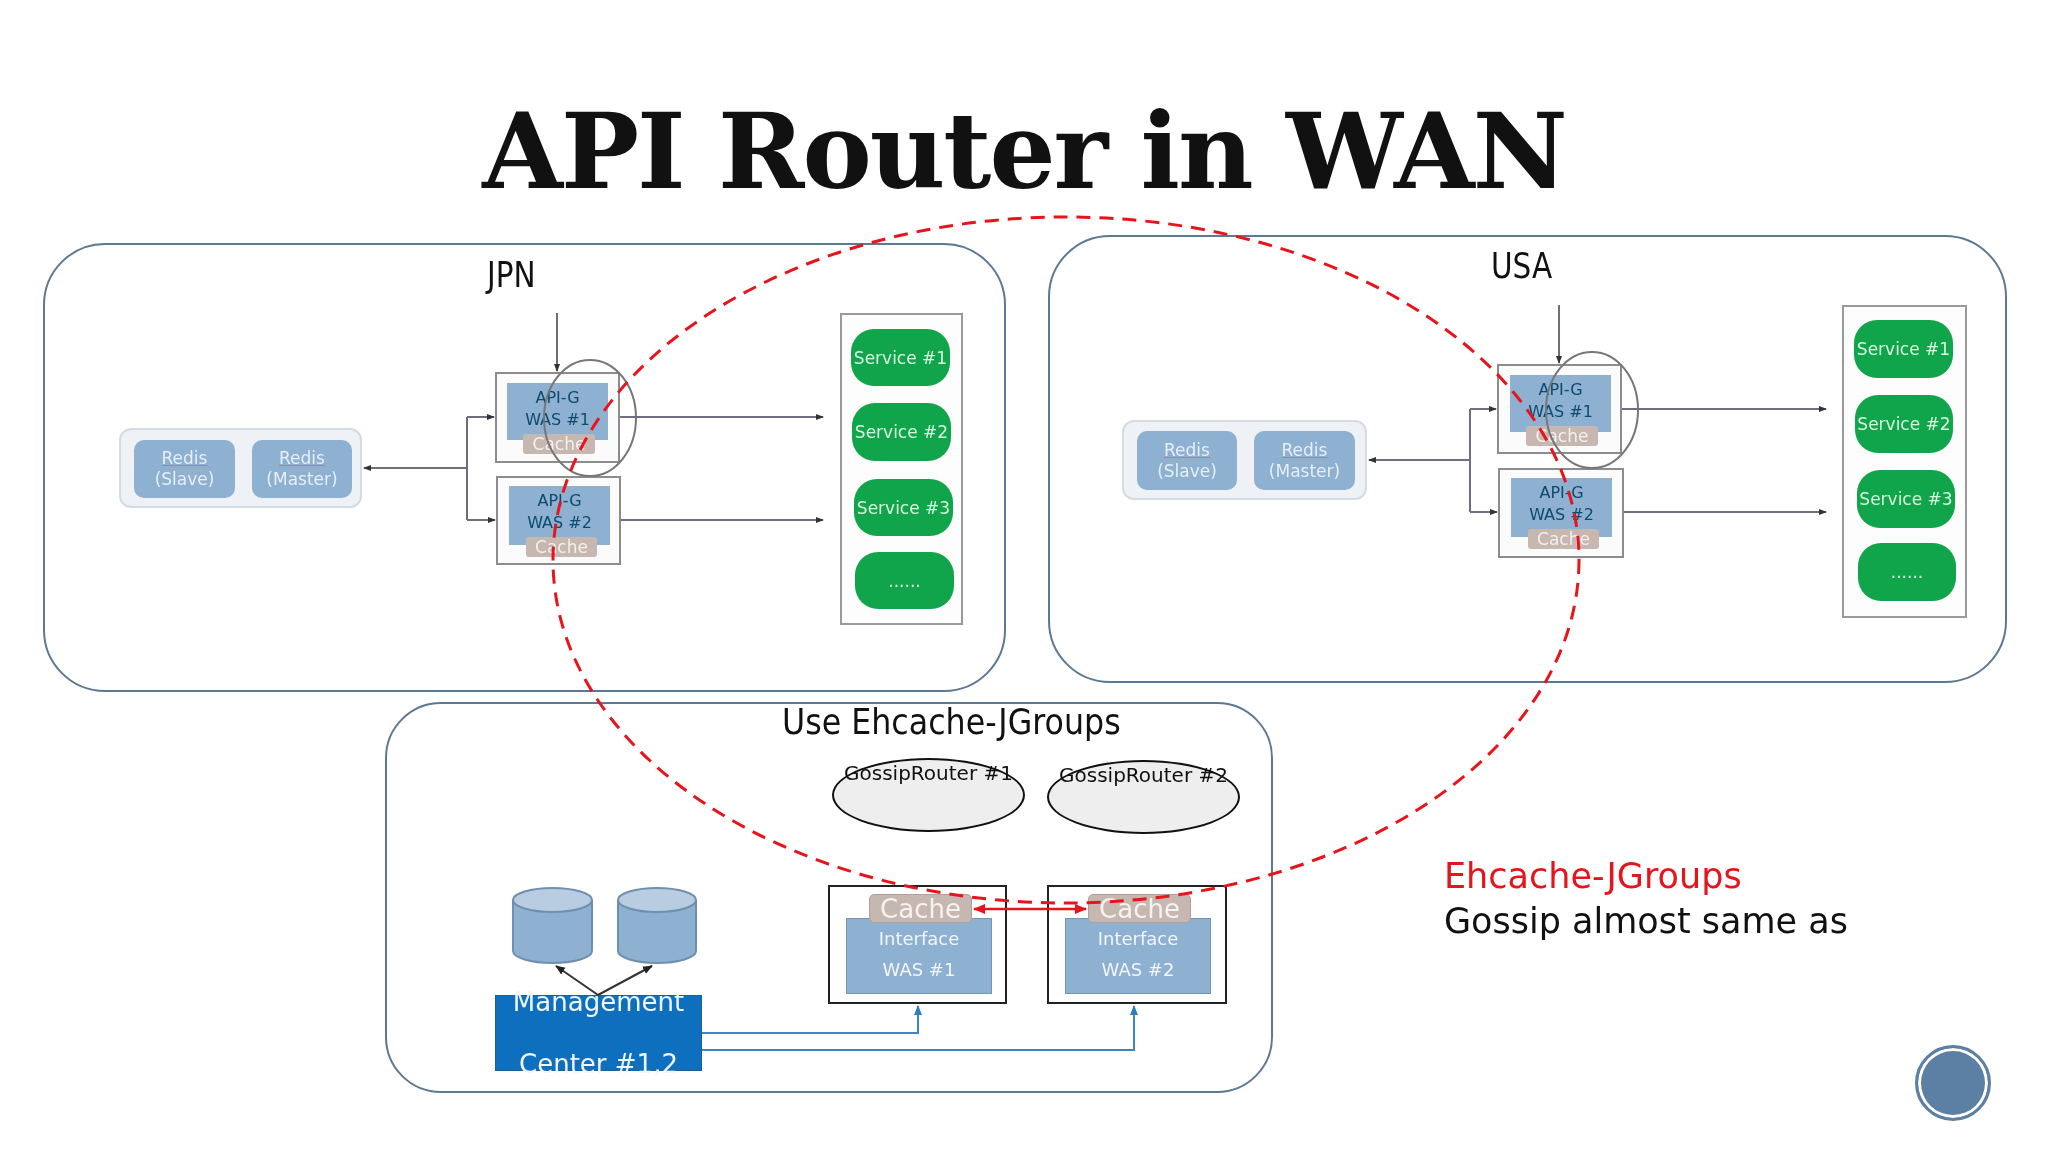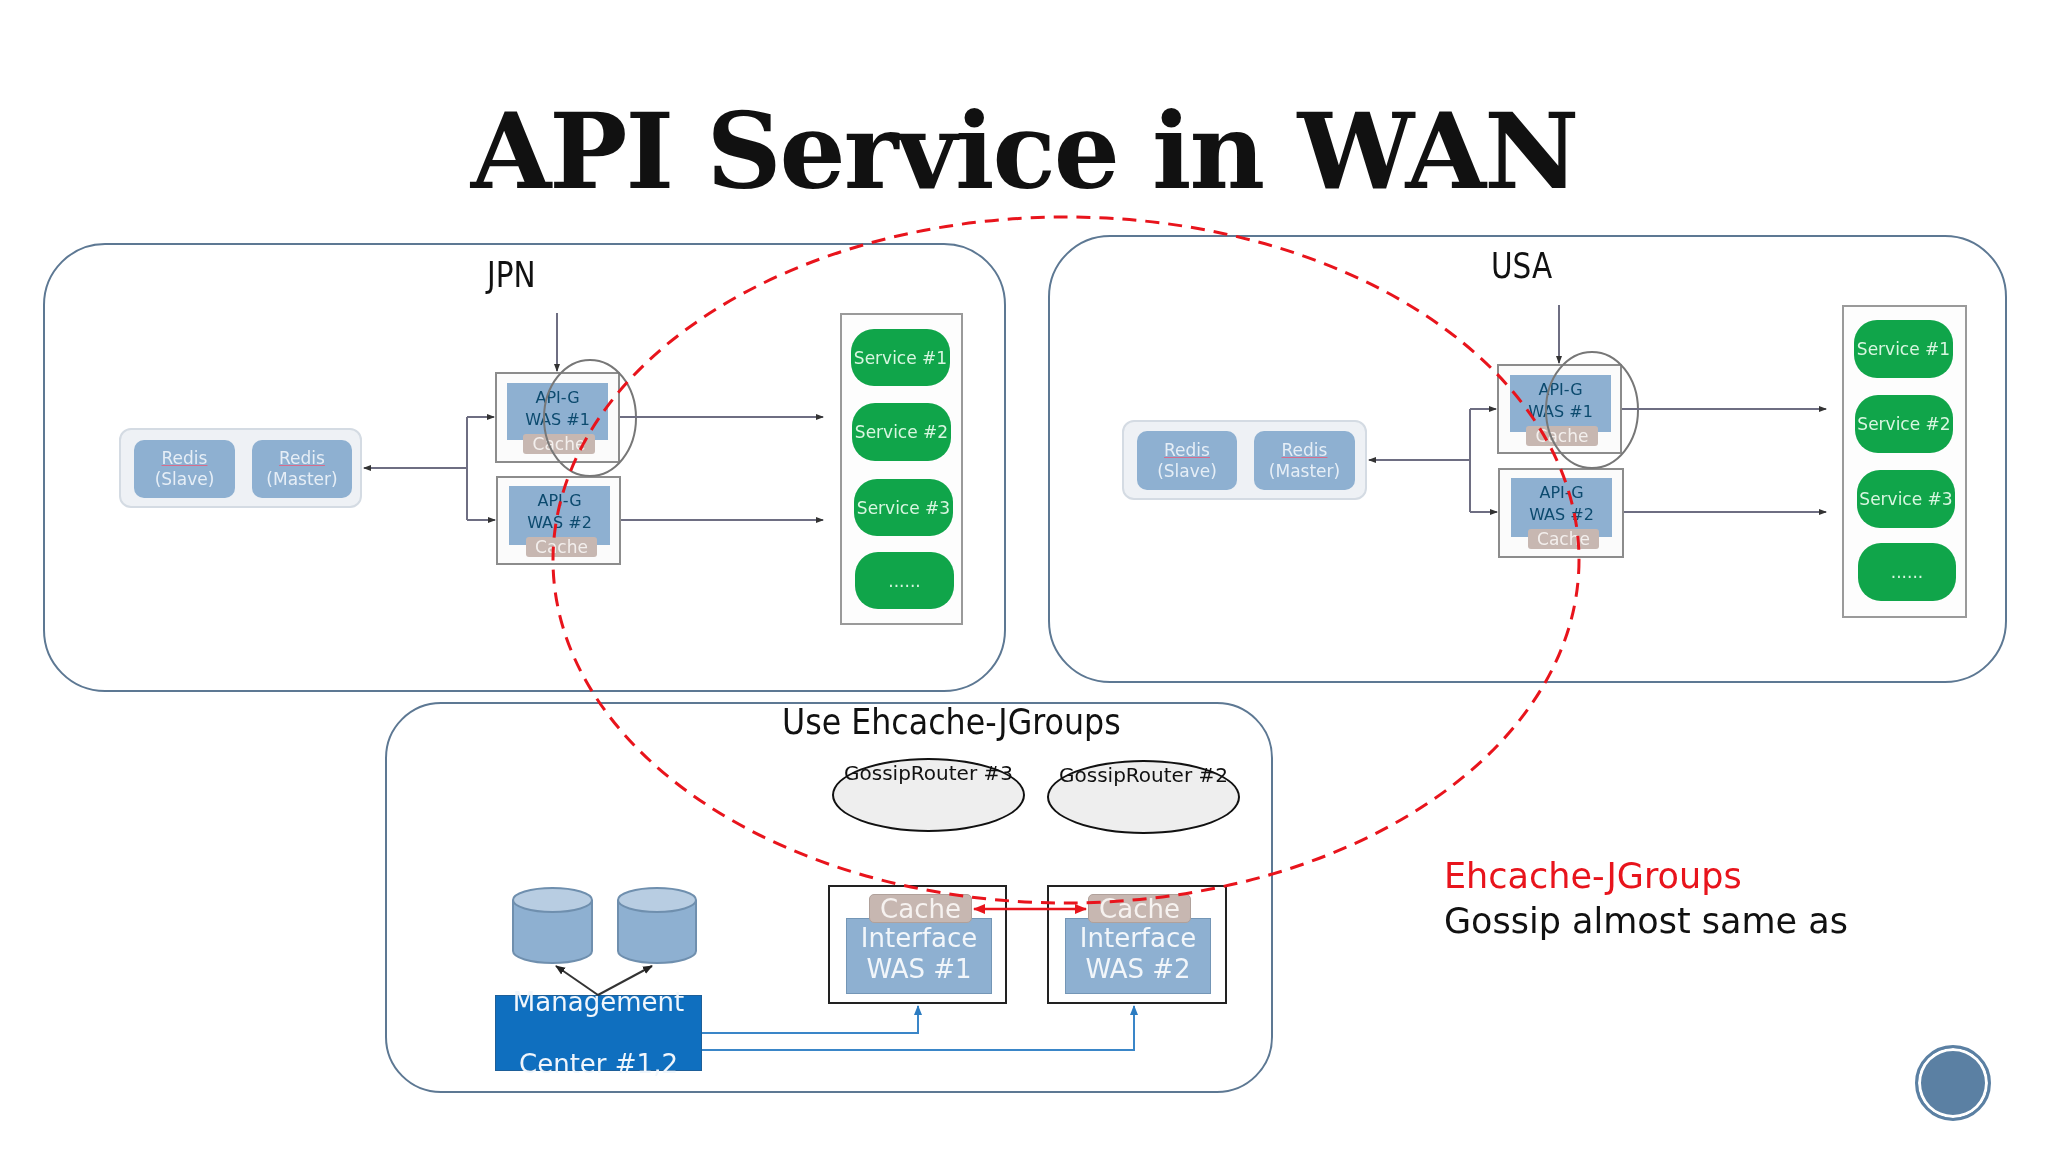--- a/index.html
+++ b/index.html
@@ -14,31 +14,31 @@
   .was-outer { border: 2px solid #8c8c8c; background: #fbfbfb; }
   .was-inner { background: #8eb0d1; color: #0c4a6e; font-size: 16px; line-height: 22px; text-align: center; padding-top: 4px; }
   .cache-tag { background: #c7b7b1; color: #f3efed; font-size: 17px; line-height: 20px; text-align: center; border-radius: 3px; }
   .svc-panel { border: 2px solid #9a9a9a; background: #fdfdfd; }
   .svc-box { background: #10a54a; color: #d8f6e0; font-size: 17px; display: flex; align-items: center; justify-content: center; border-radius: 23px; }
   .big-title { font-size: 36px; color: #111; line-height: 40px; white-space: nowrap; transform: scaleX(0.88); transform-origin: left top; }
   .gossip { border: 2px solid #111; border-radius: 50%; background: #eeeeee; color: #111; font-size: 20px; line-height: 26px; text-align: center; display: flex; justify-content: center; }
   .db { color: #f2f6fa; font-size: 26px; }
   .mgmt { background: #0f6fbf; color: #f0f6fc; font-size: 26px; line-height: 31px; text-align: center; display: flex; flex-direction: column; justify-content: center; border: 1px solid #1d5f99; }
   .iwas-outer { border: 2px solid #222; background: #fff; }
-  .iwas-inner { background: #8eb0d1; color: #f2f6fa; font-size: 26px; line-height: 31px; text-align: center; display: flex; flex-direction: column; justify-content: flex-end; padding-bottom: 8px; border: 1px solid #7496b6; }
+  .iwas-inner { background: #8eb0d1; color: #f2f6fa; font-size: 18px; line-height: 31px; text-align: center; display: flex; flex-direction: column; justify-content: flex-end; padding-bottom: 8px; border: 1px solid #7496b6; }
   .icache { background: #c7b7b1; color: #f6f2f0; font-size: 26px; line-height: 28px; text-align: center; border-radius: 5px; border: 1px solid #b0a19b; }
   .note { font-size: 35px; line-height: 45px; color: #111; white-space: nowrap; }
   .note .red { color: #e8141c; }
   svg.overlay { position: absolute; left: 0; top: 0; }
   .badge { border-radius: 50%; background: #5b80a3; border: 3px solid #5b80a3; box-shadow: inset 0 0 0 3px #ffffff; }
 </style>
 </head>
 <body>
 
-<div id="title" class="abs">API Service in WAN</div>
+<div id="title" class="abs">API Router in WAN</div>
 
 <div class="abs panel" style="left:43px;top:243px;width:963px;height:449px;"></div>
 <div class="abs region-label" style="left:487px;top:255px;">JPN</div>
 
 <div class="abs redis-group" style="left:119px;top:428px;width:243px;height:80px;"></div>
 <div class="abs redis-box" style="left:134px;top:440px;width:101px;height:58px;">
   <span class="nm">Redis</span>
   <span>(Slave)</span>
 </div>
 <div class="abs redis-box" style="left:252px;top:440px;width:100px;height:58px;">
@@ -97,21 +97,21 @@
 <div class="abs svc-box" style="left:1854px;top:320px;width:99px;height:58px;">Service #1</div>
 <div class="abs svc-box" style="left:1855px;top:395px;width:98px;height:58px;">Service #2</div>
 <div class="abs svc-box" style="left:1857px;top:470px;width:98px;height:58px;">Service #3</div>
 <div class="abs svc-box" style="left:1858px;top:543px;width:98px;height:58px;">......</div>
 
 <div class="abs panel" style="left:385px;top:702px;width:888px;height:391px;border-radius:56px;"></div>
 <div class="abs big-title" style="left:782px;top:702px;">Use Ehcache-JGroups</div>
 
 <div class="abs gossip" style="left:832px;top:758px;width:193px;height:74px;">
   <span>Gossip</span>
-  <span>Router #3</span>
+  <span>Router #1</span>
 </div>
 <div class="abs gossip" style="left:1047px;top:760px;width:193px;height:74px;">
   <span>Gossip</span>
   <span>Router #2</span>
 </div>
 
 <div class="abs db" style="left:513px;top:912px;width:79px;text-align:center;">DB</div>
 <div class="abs db" style="left:618px;top:912px;width:78px;text-align:center;">DB</div>
 
 <div class="abs mgmt" style="left:495px;top:995px;width:207px;height:76px;gap:31px;">

